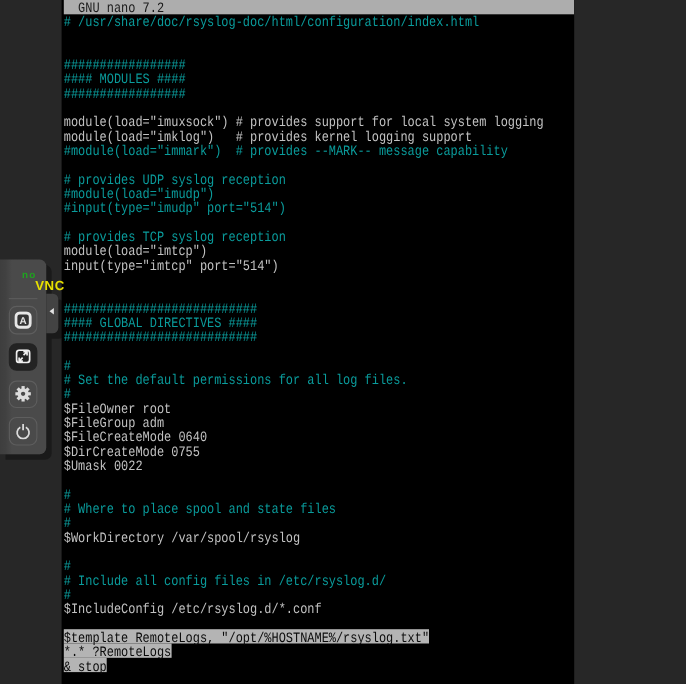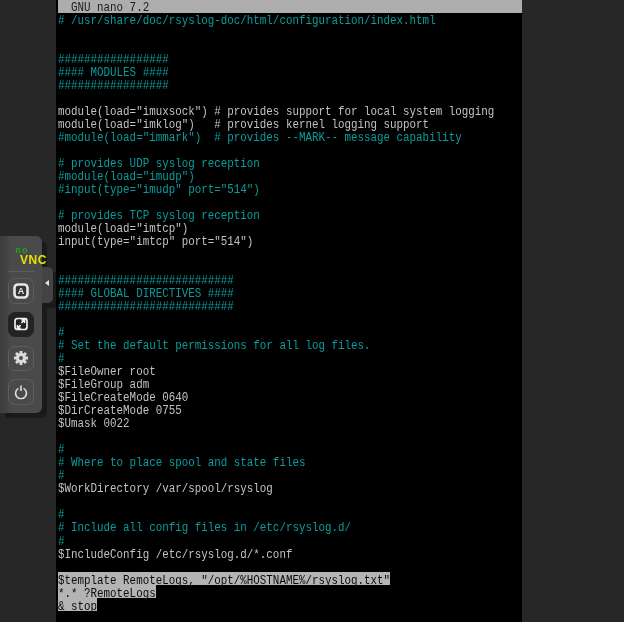--- a/index.html
+++ b/index.html
@@ -12,21 +12,21 @@
   .c{color:rgba(10,158,158,0.99);}
   .t{color:#1a1a1a;}
   .h{color:#0a0a0a;}
   .hlbar{position:absolute;left:2.4px;height:13.02px;background:#b4b4b4;}
   #panel{position:absolute;left:0;top:235.5px;width:41.5px;height:177px;background:linear-gradient(90deg,#3e3e3e 0px,#414141 5px,#4a4a4a 11px,#4a4a4a 100%);
          border-radius:0 6px 6px 0;box-shadow:5px 5px 0 rgba(0,0,0,0.33);}
   #handle{position:absolute;left:41.5px;top:266.5px;width:11.5px;height:36.6px;background:#434343;
           border-radius:0 5px 5px 0;box-shadow:5px 5px 0 rgba(0,0,0,0.33);}
   #handle .tri{position:absolute;left:3.9px;top:13.2px;width:0;height:0;
                border-right:4.2px solid #e2e2e2;border-top:3px solid transparent;border-bottom:3px solid transparent;}
-  #logo{position:absolute;left:0;top:10.5px;width:36px;line-height:1;text-align:center;}
+  #logo{position:absolute;left:12px;top:10.5px;width:36px;line-height:1;}
   #logo .no{font-weight:bold;font-size:9px;color:#1fa31f;letter-spacing:1.2px;display:block;margin-left:8px;}
   #logo .vnc{font-weight:bold;font-size:12px;color:#e8e000;letter-spacing:0.5px;display:block;margin-top:-1.5px;margin-left:20px;}
   #divider{position:absolute;left:7.7px;top:35px;width:26.4px;height:0;border-top:1px solid #5d5d5d;}
   .btn{position:absolute;left:8.2px;width:25.4px;height:25.4px;border:1px solid #5e5e5e;
        border-radius:7px;box-sizing:border-box;}
   .btn.active{background:#232323;border-color:#232323;}
   #b1{top:42.8px;}
   #b2{top:76.1px;}
   #b3{top:110.1px;}
   #b4{top:143.9px;}

